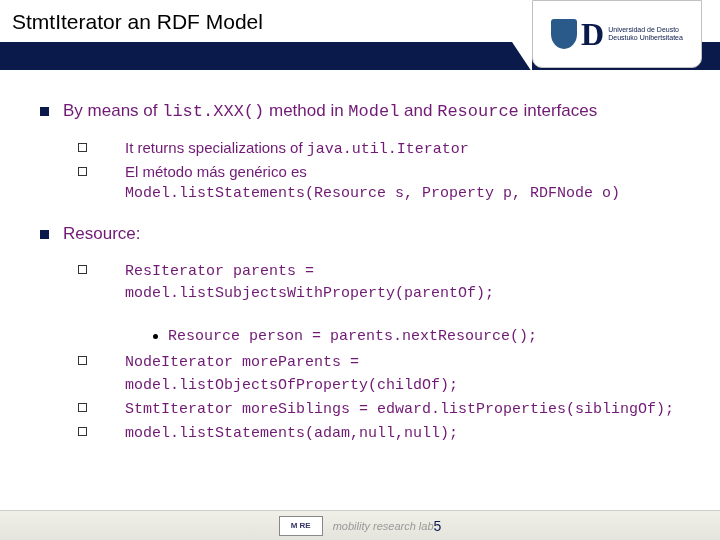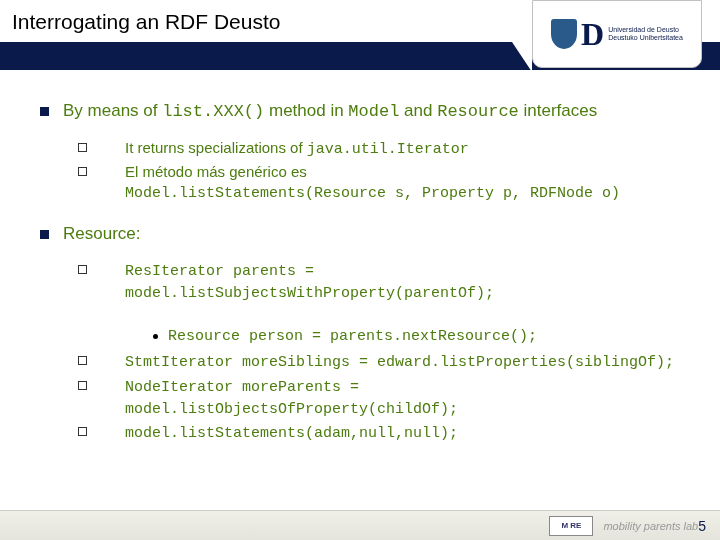--- a/index.html
+++ b/index.html
@@ -8,46 +8,46 @@
   .header { position: relative; height: 72px; }
   .title-area { padding: 10px 0 8px 12px; font-size: 21px; color: #000; }
   .navy-bar { background: #0a1a4a; height: 28px; width: 100%; }
   .logo-box { position: absolute; right: 18px; top: 0; width: 170px; height: 68px; background: #fff; border: 1px solid #c0c0c0; border-radius: 0 0 10px 10px; display: flex; align-items: center; justify-content: center; z-index: 2; }
   .logo-inner { display: flex; align-items: center; gap: 4px; }
   .logo-shield { width: 26px; height: 30px; background: #2a5a8a; border-radius: 3px 3px 50% 50%; }
   .logo-d { font-size: 32px; font-weight: bold; color: #0a1a4a; font-family: Georgia, serif; }
   .logo-text { font-size: 7px; color: #0a1a4a; line-height: 1.1; }
   .ribbon-cut { position: absolute; right: 188px; top: 0; width: 0; height: 0; border-top: 36px solid transparent; border-bottom: 36px solid transparent; border-right: 24px solid #fff; z-index: 1; }
   
-  .content { padding: 28px 40px 0 40px; font-size: 17px; line-height: 1.35; color: #4d7c0f; }
+  .content { padding: 28px 40px 0 40px; font-size: 17px; line-height: 1.35; color: #701a75; }
   .top-bullet { display: flex; margin-bottom: 14px; }
   .top-bullet .sq { width: 9px; height: 9px; background: #0a1a4a; margin-top: 7px; margin-right: 14px; flex-shrink: 0; }
   .top-bullet .txt { flex: 1; }
   .mono { font-family: "Courier New", monospace; }
   
   .sub-list { margin-left: 38px; margin-bottom: 18px; font-size: 15px; }
   .sub-item { display: flex; margin-bottom: 2px; gap: 28px; }
   .sub-item .box { width: 9px; height: 9px; border: 1px solid #333; margin-top: 5px; margin-right: 10px; flex-shrink: 0; }
   .sub-item .txt { flex: 1; }
   
   .third-list { margin-left: 28px; margin-top: 2px; margin-bottom: 2px; }
   .third-item { display: flex; margin-top: 23px; }
   .third-item .dot { width: 5px; height: 5px; background: #000; border-radius: 50%; margin-top: 7px; margin-right: 10px; flex-shrink: 0; }
   
-  .footer { position: absolute; bottom: 0; left: 0; right: 0; height: 30px; background: linear-gradient(#f0f0e8, #e4e4dc); display: flex; align-items: center; padding: 0 14px; justify-content: flex-end; border-top: 1px solid #ccc; }
+  .footer { position: absolute; bottom: 0; left: 0; right: 0; height: 30px; background: linear-gradient(#f0f0e8, #e4e4dc); display: flex; align-items: center; padding: 0 14px; justify-content: center; border-top: 1px solid #ccc; }
   .footer-left { display: flex; align-items: center; gap: 10px; }
   .more-logo { width: 44px; height: 20px; background: #fff; border: 1px solid #888; display: flex; align-items: center; justify-content: center; font-size: 8px; font-weight: bold; color: #336; }
   .footer-lab { font-size: 11px; color: #999; font-style: italic; }
   .page-num { font-size: 14px; color: #0a1a4a; }
 </style>
 </head>
 <body>
 
 <div class="header">
-  <div class="title-area">Interrogating an RDF Deusto</div>
+  <div class="title-area">StmtIterator an RDF Model</div>
   <div class="navy-bar"></div>
   <div class="ribbon-cut"></div>
   <div class="logo-box">
     <div class="logo-inner">
       <div class="logo-shield"></div>
       <div class="logo-d">D</div>
       <div class="logo-text">
         <div>Universidad de Deusto</div>
         <div>Deustuko Unibertsitatea</div>
       </div>
@@ -88,33 +88,33 @@
         <div class="third-list">
           <div class="third-item">
             <div class="dot"></div>
             <span class="mono">Resource person = parents.nextResource();</span>
           </div>
         </div>
       </div>
     </div>
     <div class="sub-item">
       <div class="box"></div>
-      <div class="txt"><span class="mono">StmtIterator moreSiblings = edward.listProperties(siblingOf);</span></div>
+      <div class="txt"><span class="mono">NodeIterator moreParents = model.listObjectsOfProperty(childOf);</span></div>
     </div>
     <div class="sub-item">
       <div class="box"></div>
-      <div class="txt"><span class="mono">NodeIterator moreParents = model.listObjectsOfProperty(childOf);</span></div>
+      <div class="txt"><span class="mono">StmtIterator moreSiblings = edward.listProperties(siblingOf);</span></div>
     </div>
     <div class="sub-item">
       <div class="box"></div>
       <div class="txt"><span class="mono">model.listStatements(adam,null,null);</span></div>
     </div>
   </div>
 
 </div>
 
 <div class="footer">
   <div class="footer-left">
     <div class="more-logo">M   RE</div>
-    <div class="footer-lab">mobility parents lab</div>
+    <div class="footer-lab">mobility research lab</div>
   </div>
   <div class="page-num">5</div>
 </div>
 
 </body></html>

